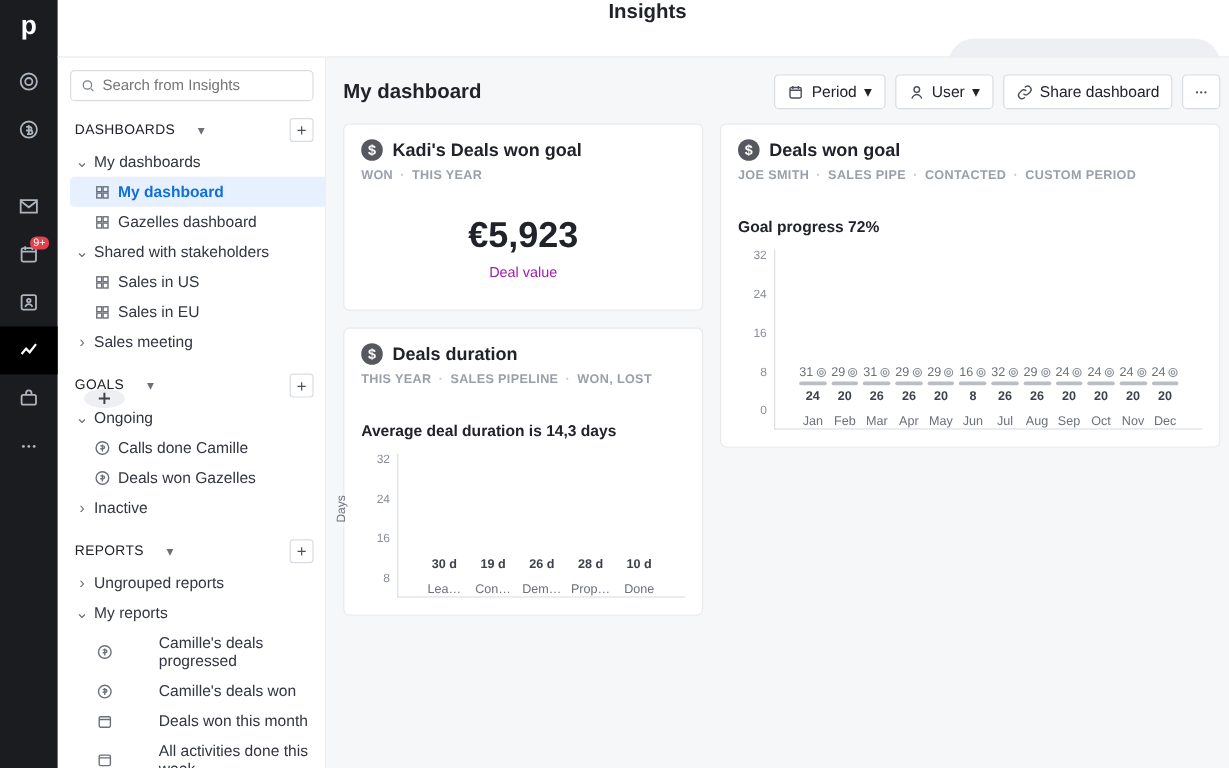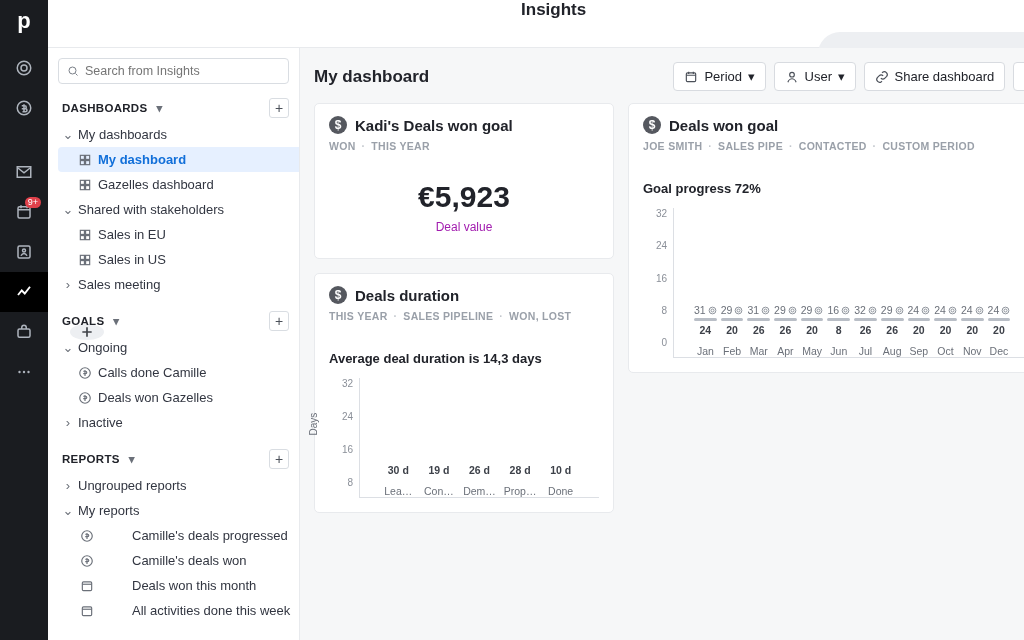--- a/index.html
+++ b/index.html
@@ -17,26 +17,26 @@
   .search-pill { flex:0 0 280px; margin-left:auto; margin-right:0; display:flex; align-items:center; background:#edeff2; border-radius:22px; padding:6px 14px;}
   .search-pill svg {width:15px;height:15px;color:#7a7f88;margin-right:8px;}
   .search-pill input { flex:1; border:0; background:transparent; font-size:13px; color:#14532d; outline:none;}
   .plus-circle { width:34px; height:34px; border-radius:50%; background:#edeff2; margin-left:8px; margin-right:auto; display:flex; align-items:center; justify-content:center; color:#3f4248; cursor:pointer;}
   .top-icons { display:flex; align-items:center; gap:12px;}
   .top-icon { width:30px; height:30px; border-radius:50%; background:#edeff2; display:flex; align-items:center; justify-content:center; color:#6b7079; cursor:pointer;}
   .top-icon.bulb { background:#1e86ff; color:#fff;}
   .top-icon.help { font-size:16px; font-weight:700;}
   .avatar { width:32px; height:32px; border-radius:50%; background:#e9ebee;}
   .body { display:flex; flex:1; overflow:hidden;}
-  .sidebar { width:252px; border-right:1px solid #e8eaed; padding:10px 0 10px 10px; overflow-y:auto;}
+  .sidebar { width:224px; border-right:1px solid #e8eaed; padding:10px 0 10px 10px; overflow-y:auto;}
   .sidebar .ins-search { display:flex; align-items:center; border:1px solid #d9dde2; border-radius:4px; padding:5px 8px; margin-right:10px;}
   .sidebar .ins-search svg {width:12px;height:12px;color:#7a7f88;margin-right:6px;}
   .sidebar .ins-search input { flex:1; border:0; font-size:12.5px; outline:none; color:#6b7079;}
   .sec-head { display:flex; align-items:center; justify-content:space-between; margin:14px 10px 4px 4px;}
-  .sec-head .lbl { font-size:11.5px; font-weight:700; letter-spacing:.3px; display:flex; align-items:center; gap:6px;}
+  .sec-head .lbl { font-size:11.5px; font-weight:400; letter-spacing:.3px; display:flex; align-items:center; gap:16px;}
   .add-btn { width:20px; height:20px; border:1px solid #d9dde2; border-radius:3px; display:flex; align-items:center; justify-content:center; font-size:14px; color:#4b5059; cursor:pointer;}
   .tree-item { display:flex; align-items:center; font-size:13px; color:#323641; padding:5px 4px; cursor:pointer; border-radius:4px 0 0 4px;}
   .tree-item.lvl1 { padding-left:4px;}
   .tree-item.lvl2 { padding-left:20px;}
   .tree-item.lvl3 { padding-left:22px;gap:32px;}
   .tree-item.sel { background:#e6f0ff; color:#116fd9; font-weight:600;}
   .chev { display:inline-block; width:12px; text-align:center; color:#6b7079; margin-right:4px;}
   .tree-item .ti-icon { width:14px; height:14px; margin-right:6px; color:#6b7079; display:inline-flex;}
   .content { flex:1; background:#f6f7f8; padding:14px 14px; overflow:auto;}
   .dash-head { display:flex; align-items:center; margin-bottom:12px;}
@@ -211,32 +211,32 @@
             </div>
             <div class="tree-item lvl2">
               <span class="ti-icon">
                 <svg viewBox="0 0 24 24" fill="none" stroke="currentColor" stroke-width="2">
                   <rect x="4" y="4" width="7" height="7"></rect>
                   <rect x="13" y="4" width="7" height="7"></rect>
                   <rect x="4" y="13" width="7" height="7"></rect>
                   <rect x="13" y="13" width="7" height="7"></rect>
                 </svg>
               </span>
-              <span>Sales in EU</span>
+              <span>Sales in US</span>
             </div>
             <div class="tree-item lvl2">
               <span class="ti-icon">
                 <svg viewBox="0 0 24 24" fill="none" stroke="currentColor" stroke-width="2">
                   <rect x="4" y="4" width="7" height="7"></rect>
                   <rect x="13" y="4" width="7" height="7"></rect>
                   <rect x="4" y="13" width="7" height="7"></rect>
                   <rect x="13" y="13" width="7" height="7"></rect>
                 </svg>
               </span>
-              <span>Sales in US</span>
+              <span>Sales in EU</span>
             </div>
             <div class="tree-item lvl1">
               <span class="chev">›</span>
               <span>Sales meeting</span>
             </div>
           </div>
 
         <div class="sec-head">
           <div class="lbl">
               <span>GOALS</span>

